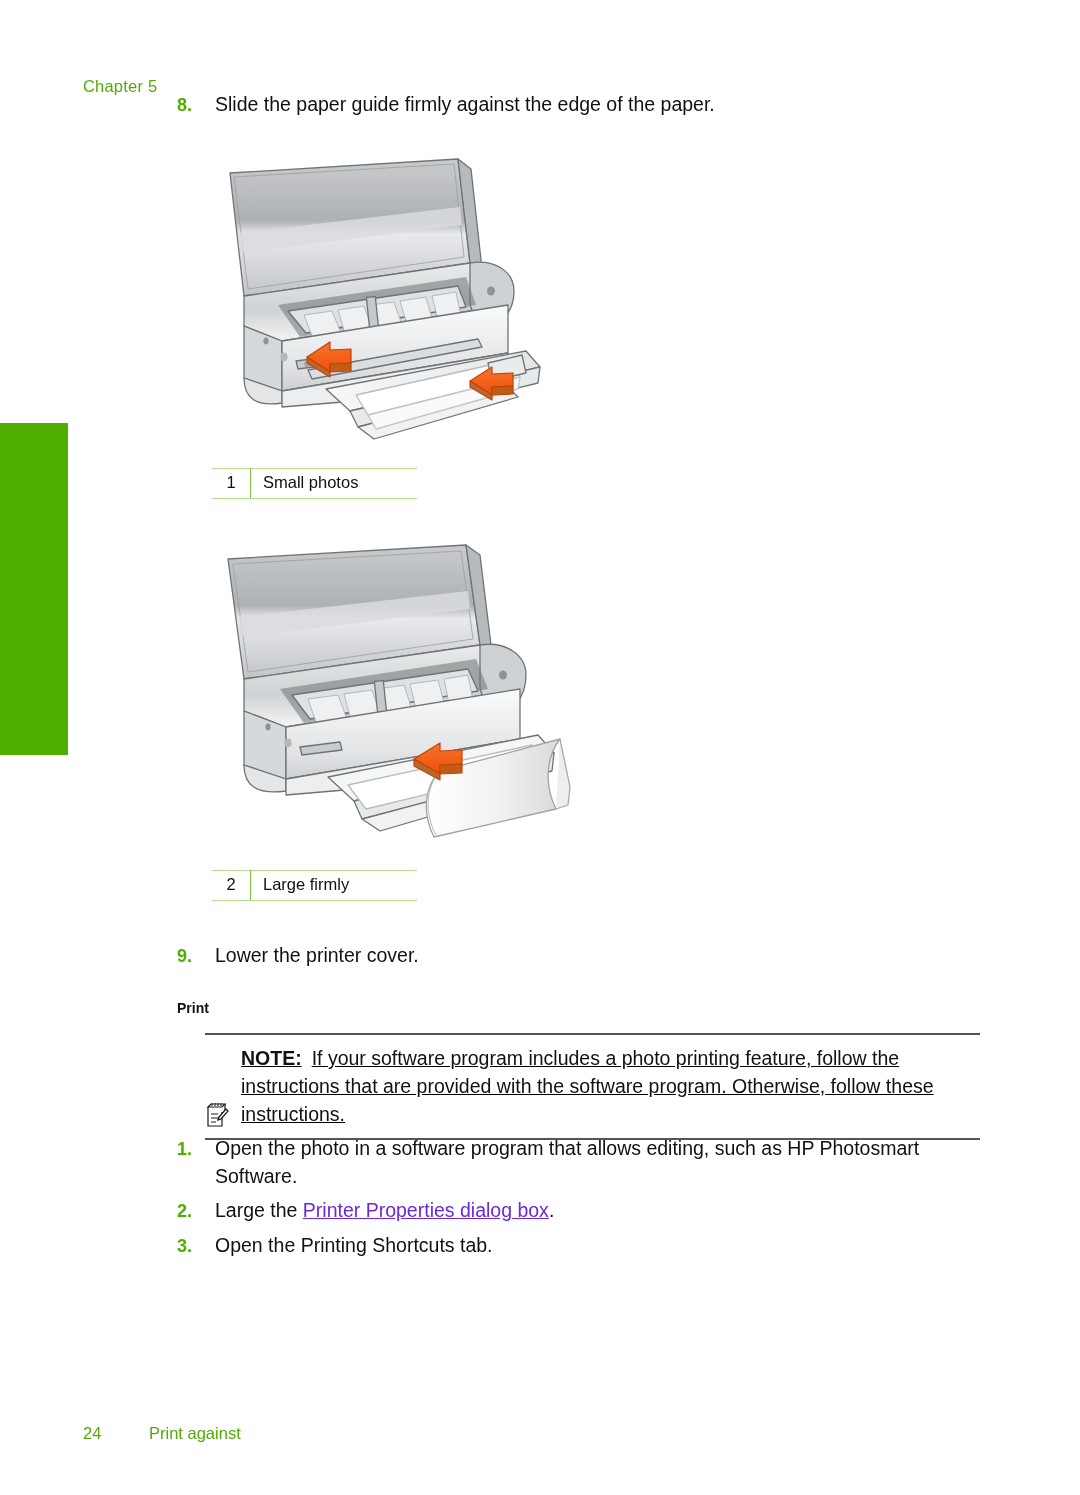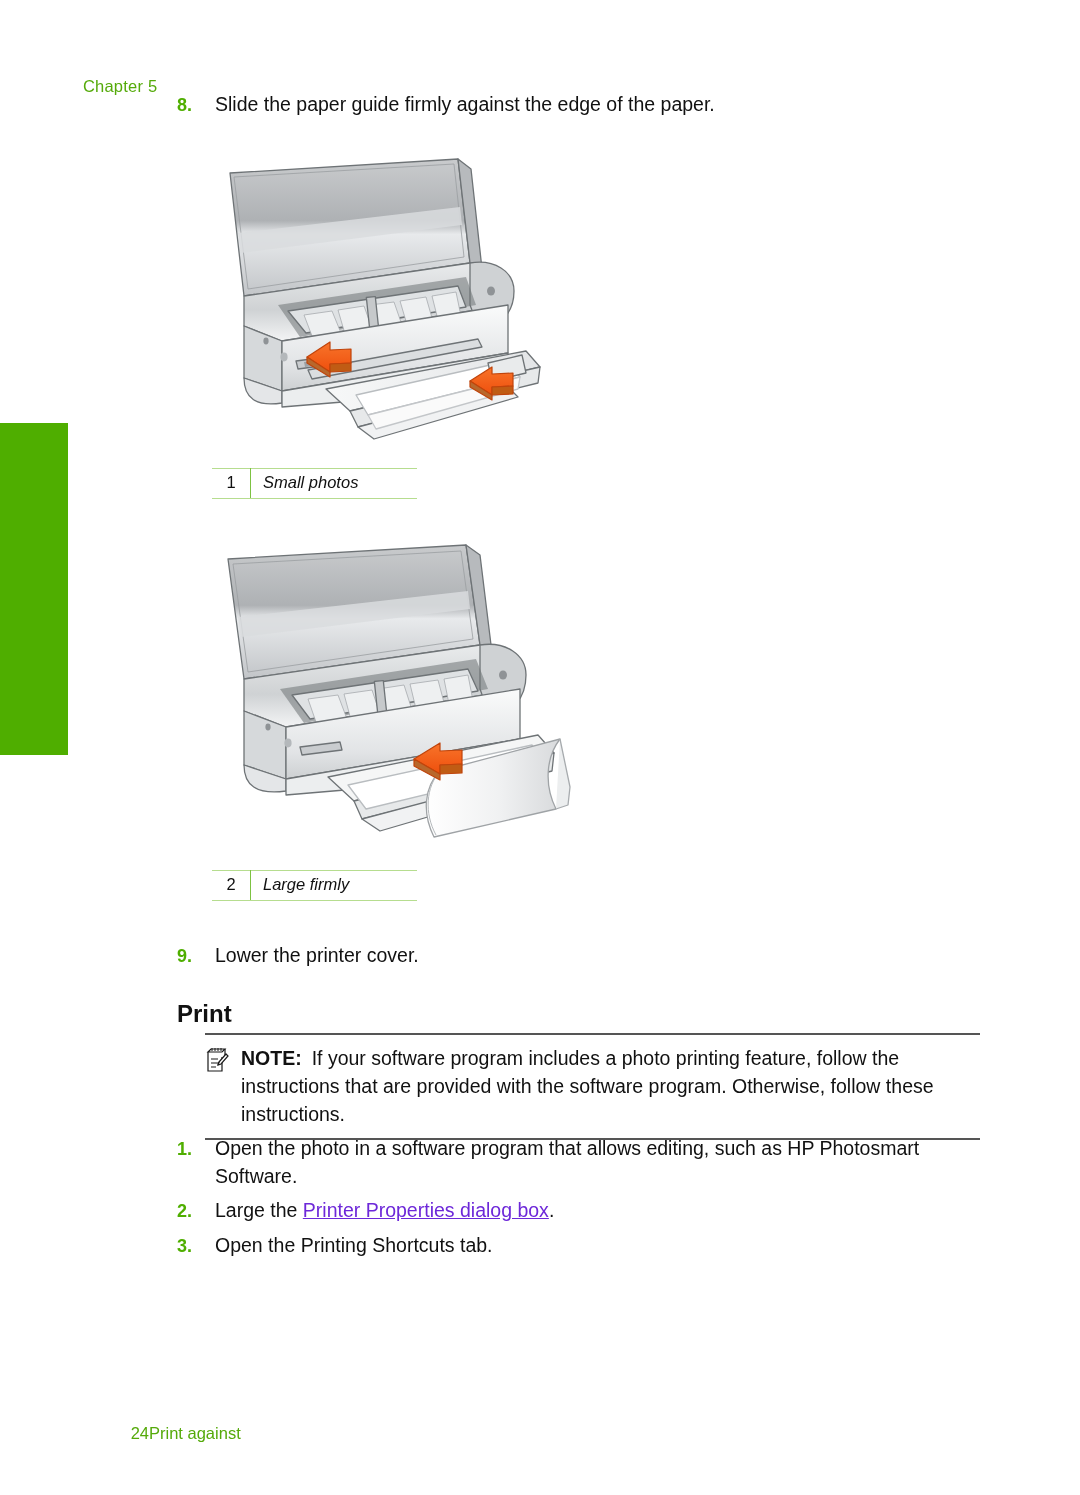--- a/index.html
+++ b/index.html
@@ -91,47 +91,47 @@
     text-align: center;
     border-right: 1.5px solid #7dc242;
     padding-left: 6px;
     padding-right: 6px;
   }
   .caption-table td.txt {
     min-width: 124px;
     padding-left: 12px;
     padding-right: 30px;
     white-space: nowrap;
-    font-style: italic;
   }
 
   
   .section-heading {
     position: absolute;
     left: 177px;
     top: 1000px;
-    font-size: 24px;
+    font-size: 14px;
     font-weight: bold;
     color: #111;
   }
 
   
   .note-block {
     position: absolute;
     left: 205px;
     top: 1033px;
     width: 775px;
     border-top: 2px solid #555;
     border-bottom: 2px solid #555;
     padding: 9px 0 10px 0;
     box-sizing: content-box;
   }
   .note-inner {
     display: flex;
-    align-items: flex-start;
+    align-items: flex-end;
+    text-decoration: underline;
   }
   .note-icon {
     flex: 0 0 36px;
     width: 36px;
     padding-top: 3px;
   }
   .note-icon svg { display: block; }
   .note-text {
     flex: 1;
     font-size: 19.5px;
@@ -152,21 +152,21 @@
 
   
   .footer {
     position: absolute;
     left: 83px;
     top: 1424px;
     font-size: 16.5px;
     color: #55aa0a;
     display: flex;
   }
-  .footer .page-no { width: 66px; text-align: right; }
+  .footer .page-no { width: 66px; }
 </style>
 </head>
 <body>
 
 <div class="chapter-head">Chapter 5</div>
 
 <div class="side-tab">
   
 </div>
 

